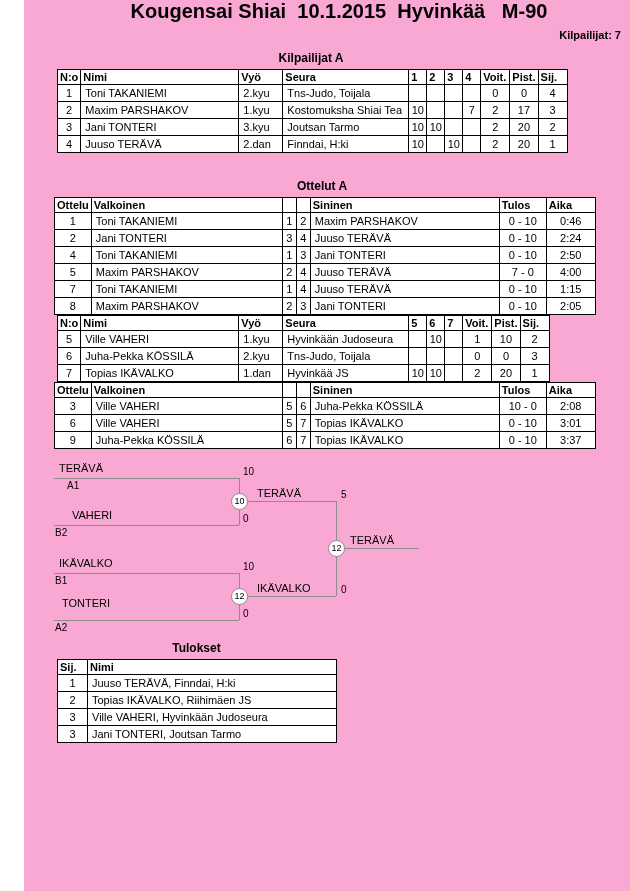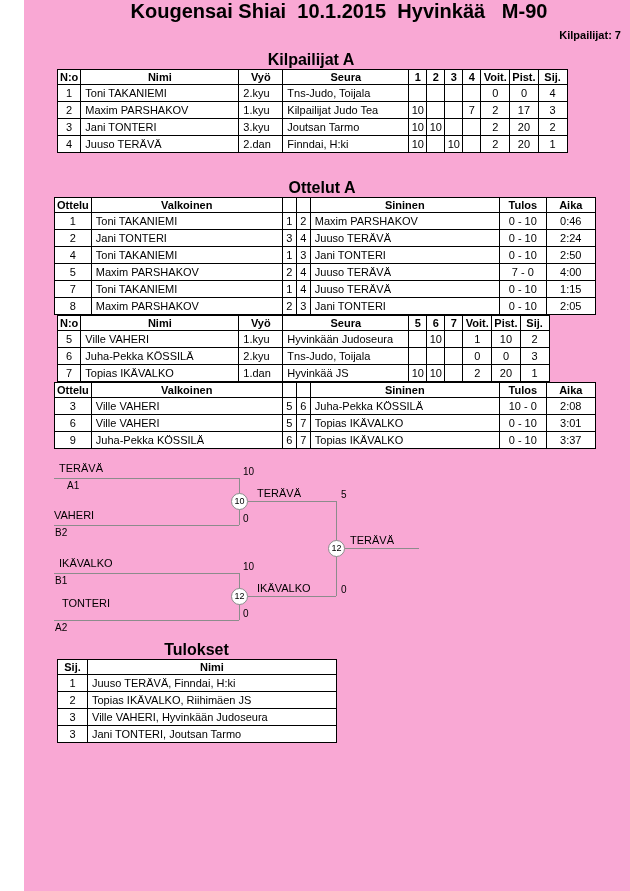--- a/index.html
+++ b/index.html
@@ -1,31 +1,31 @@
 <!DOCTYPE html>
 <html><head>
 <meta charset="utf-8">
 <style>
   * { margin:0; padding:0; box-sizing:border-box; }
   html, body { background:#ffffff; }
   body { font-family:"Liberation Sans", sans-serif; color:#000000; }
   .page { width:630px; min-height:891px; background:#f9a8d4; overflow:hidden;margin-left:24px; }
   .title { text-align:center; font-size:20px; font-weight:bold; white-space:pre; }
   .competitors { text-align:right; font-weight:bold; font-size:11px; margin:6px 33px 0 0; }
-  .sec-heading { font-weight:bold; font-size:16px; text-align:center; height:15px; }
+  .sec-heading { font-weight:bold; font-size:12px; text-align:center; height:15px; }
   .h-kilA { width:508px; margin:10px 0 3px 33px; }
   .h-otA  { width:536px; margin:26px 0 3px 30px; }
   .h-kilB { width:490px; margin:24px 0 3px 33px; }
   .h-otB  { width:536px; margin:22px 0 3px 30px; }
   .h-tul  { width:279px; margin:4px 0 3px 33px; }
   table { border-collapse:collapse; table-layout:fixed; background:#ffffff; }
   .tbl-kil, .tbl-tul { margin-left:33px; }
   .tbl-ot { margin-left:30px; }
   th, td { border:1px solid #000000; font-size:11px; white-space:nowrap; overflow:hidden; }
-  th { font-weight:bold; text-align:center; height:15px; padding:1px 2px; }
+  th { font-weight:bold; text-align:left; height:15px; padding:1px 2px; }
   td { height:17px; padding:1px 4px; }
   .c-c { text-align:center; padding:1px 1px; }
   .c-l { text-align:left; }
   
   .bracket { position:relative; width:430px; height:176px; margin:12px 0 0 30px; }
   .b-name { position:absolute; font-size:11px; white-space:nowrap; }
   .b-slot { position:absolute; font-size:10px; }
   .b-score { position:absolute; font-size:10px; }
   .hline { position:absolute; height:0; border-top:1px solid #8c8c8c; }
   .vline { position:absolute; width:0; border-left:1px solid #8c8c8c; }
@@ -83,21 +83,21 @@
           <td class="c-c"></td>
           <td class="c-c">0</td>
           <td class="c-c">0</td>
           <td class="c-c">4</td>
         </tr>
 
         <tr>
           <td class="c-c">2</td>
           <td class="c-l">Maxim PARSHAKOV</td>
           <td class="c-l">1.kyu</td>
-          <td class="c-l">Kilpailijat Judo Tea</td>
+          <td class="c-l">Kostomuksha Shiai Tea</td>
           <td class="c-c">10</td>
           <td class="c-c"></td>
           <td class="c-c"></td>
           <td class="c-c">7</td>
           <td class="c-c">2</td>
           <td class="c-c">17</td>
           <td class="c-c">3</td>
         </tr>
 
         <tr>
@@ -353,21 +353,21 @@
     <div class="hline" style="left:0;top:112px;width:185px"></div>
     <div class="hline" style="left:0;top:159px;width:185px"></div>
     <div class="vline" style="left:185px;top:112px;height:47px"></div>
     <div class="hline" style="left:185px;top:135px;width:97px"></div>
     <div class="vline" style="left:282px;top:40px;height:95px"></div>
     <div class="hline" style="left:282px;top:87px;width:83px"></div>
 
     <div class="b-name" style="left:5px;top:1px">TERÄVÄ</div>
     <div class="b-score" style="left:189px;top:5px">10</div>
     <div class="b-slot" style="left:13px;top:19px">A1</div>
-    <div class="b-name" style="left:0;top:48px">VAHERI</div>
+    <div class="b-name" style="left:18px;top:48px">VAHERI</div>
     <div class="b-score" style="left:189px;top:52px">0</div>
     <div class="b-slot" style="left:1px;top:66px">B2</div>
     <div class="b-name" style="left:203px;top:26px">TERÄVÄ</div>
     <div class="b-score" style="left:287px;top:28px">5</div>
 
     <div class="b-name" style="left:5px;top:96px">IKÄVALKO</div>
     <div class="b-score" style="left:189px;top:100px">10</div>
     <div class="b-slot" style="left:1px;top:114px">B1</div>
     <div class="b-name" style="left:8px;top:136px">TONTERI</div>
     <div class="b-score" style="left:189px;top:147px">0</div>

